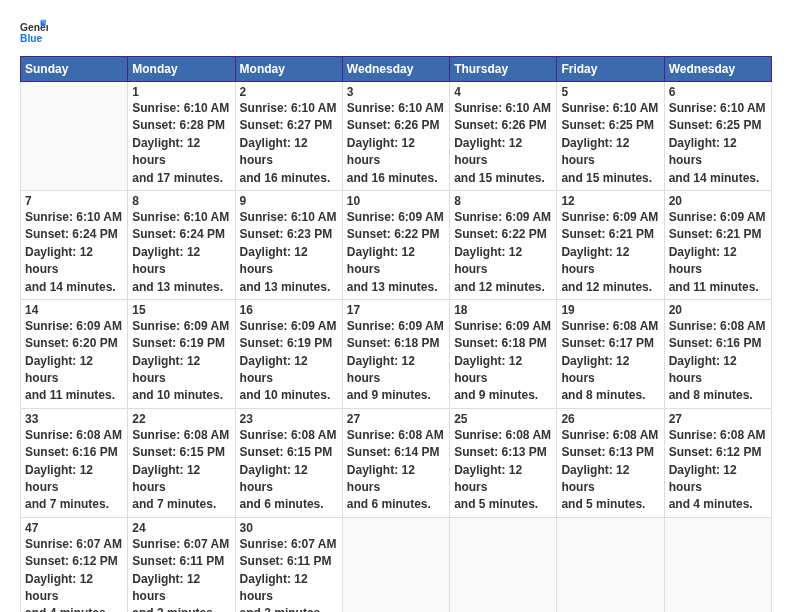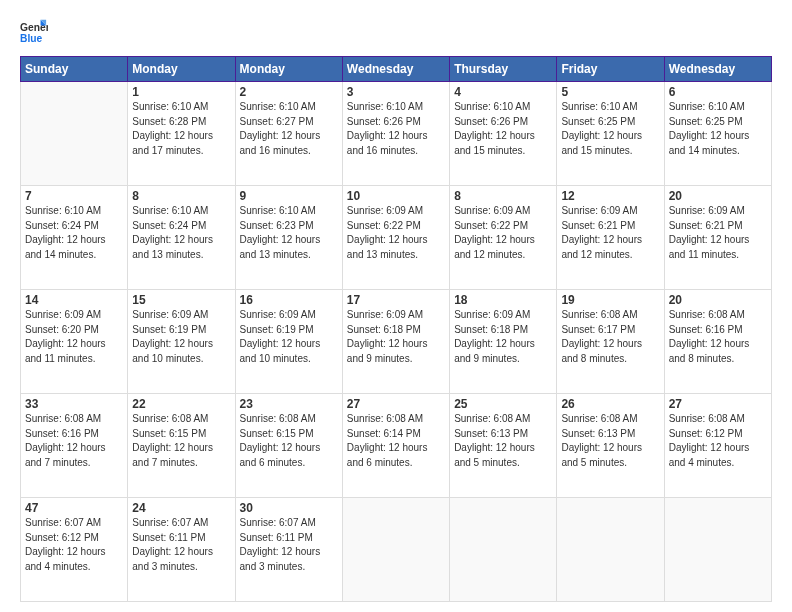--- a/index.html
+++ b/index.html
@@ -71,23 +71,24 @@
       background: #f9f9f9;
     }
     .day-num {
       font-size: 12px;
       font-weight: bold;
       color: #333;
       display: block;
       margin-bottom: 1px;
     }
     .day-info {
-      font-size: 10px;
+      font-size: 12px;
       color: #333;
       line-height: 1.45;
+      font-weight: bold;
     }
   </style>
 </head>
 <body>
 
 <div class="page">
   <div class="header">
     <div class="logo">
       <svg class="logo-icon" viewBox="0 0 30 30" xmlns="http://www.w3.org/2000/svg">
         <text x="0" y="14" font-size="11" font-weight="bold" fill="#333">General</text>

